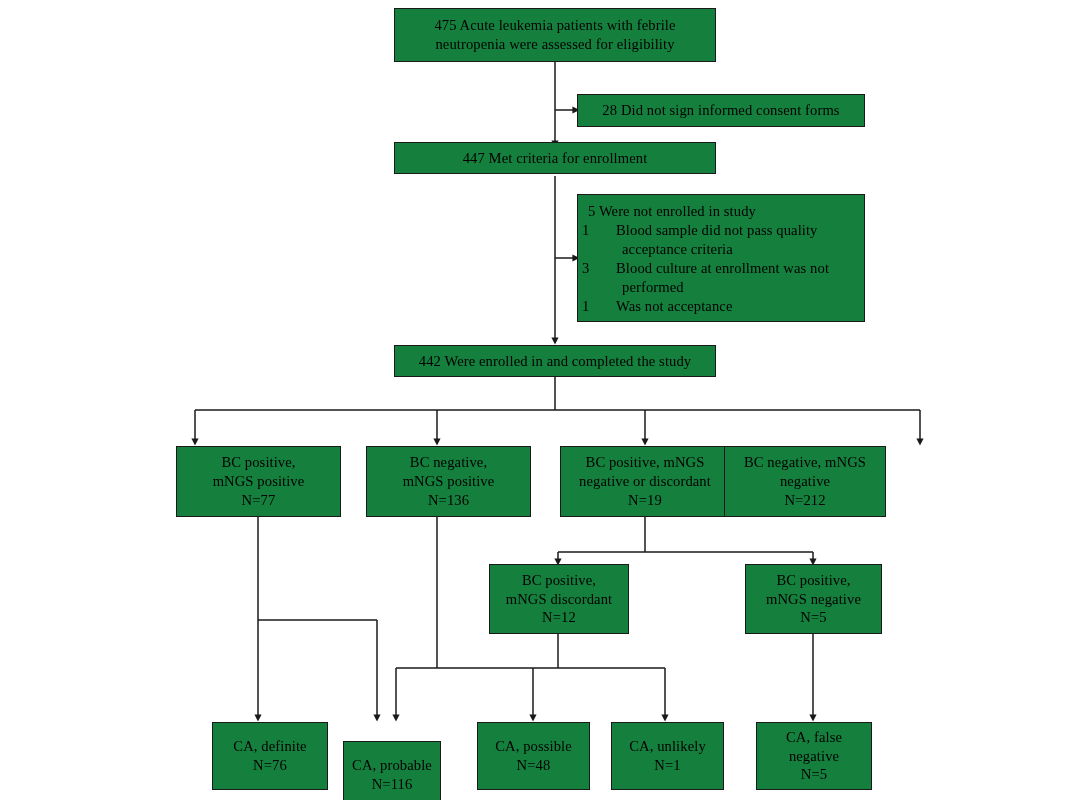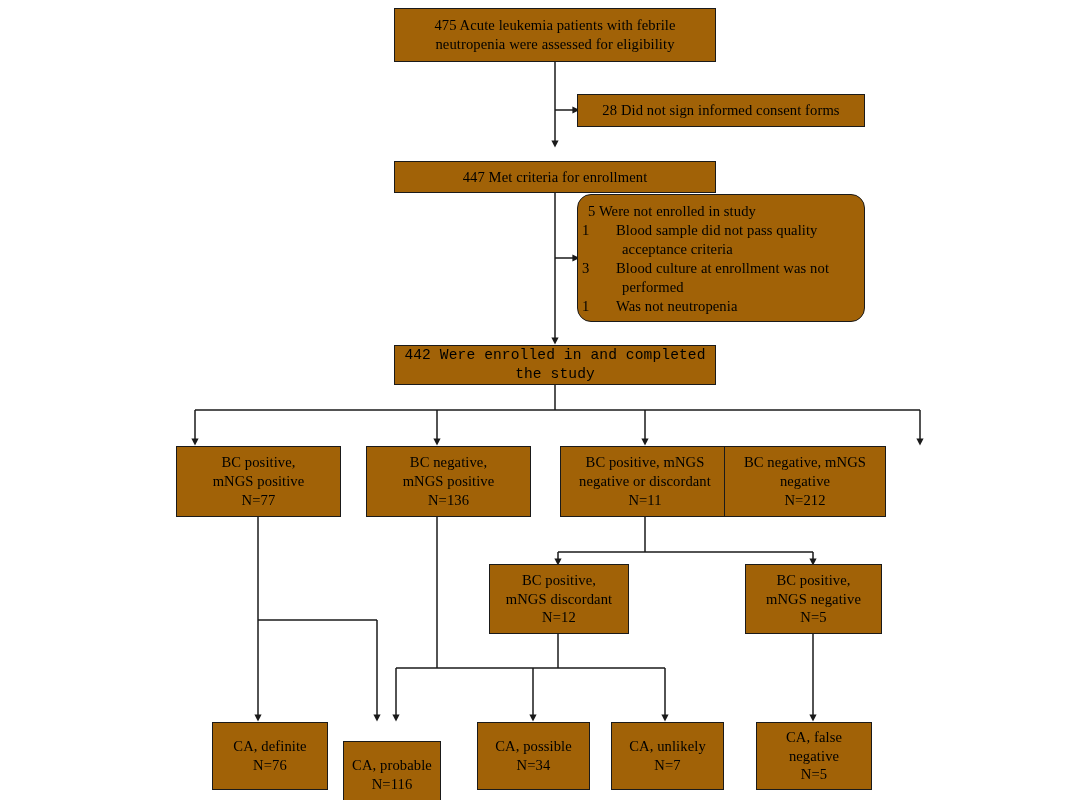--- a/index.html
+++ b/index.html
@@ -9,21 +9,21 @@
     font-family:"Liberation Serif","DejaVu Serif",serif;
     color:#000000;
     overflow:hidden;
   }
   #canvas{position:relative;width:1080px;height:800px;}
   svg#wires{position:absolute;left:0;top:0;width:1080px;height:800px;pointer-events:none;}
   .node{
     position:absolute;
     box-sizing:border-box;
     border:1.6px solid #1a1a1a;
-    background:#a16207;
+    background:#15803d;
     display:flex;
     align-items:center;
     justify-content:center;
     text-align:center;
     line-height:1.30;
     font-size:14.6px;
     letter-spacing:.1px;
     padding:2px 6px;
     white-space:pre-line;
   }
@@ -91,64 +91,64 @@
 
       <path d="M813,634 L813,718" marker-end="url(#ah)"></path>
     </g>
   </svg>
 
   <div class="node" style="left:394px;top:8px;width:322px;height:54px;">475 Acute leukemia patients with febrile
 neutropenia were assessed for eligibility</div>
 
   <div class="node" style="left:577px;top:94px;width:288px;height:33px;text-align:right;">28 Did not sign informed consent forms</div>
 
-  <div class="node" style="left:394px;top:161px;width:322px;height:32px;">447 Met criteria for enrollment</div>
+  <div class="node" style="left:394px;top:142px;width:322px;height:32px;">447 Met criteria for enrollment</div>
 
-  <div class="node left" style="left:577px;top:194px;width:288px;height:128px;flex-direction:column;border-radius:14px;">
+  <div class="node left" style="left:577px;top:194px;width:288px;height:128px;flex-direction:column;">
     <span class="excl-title">5 Were not enrolled in study</span>
     <span class="excl-item"><span class="excl-num">1</span><span>Blood sample did not pass quality acceptance criteria</span></span>
     <span class="excl-item"><span class="excl-num">3</span><span>Blood culture at enrollment was not performed</span></span>
-    <span class="excl-item"><span class="excl-num">1</span><span>Was not neutropenia</span></span>
+    <span class="excl-item"><span class="excl-num">1</span><span>Was not acceptance</span></span>
   </div>
 
-  <div class="node" style="left:394px;top:345px;width:322px;height:40px;font-family:Liberation Mono, monospace;">442 Were enrolled in and completed the study</div>
+  <div class="node" style="left:394px;top:345px;width:322px;height:32px;">442 Were enrolled in and completed the study</div>
 
   <div class="node" style="left:176px;top:446px;width:165px;height:71px;">BC positive,
 mNGS positive
 N=77</div>
 
   <div class="node" style="left:366px;top:446px;width:165px;height:71px;">BC negative,
 mNGS positive
 N=136</div>
 
   <div class="node" style="left:560px;top:446px;width:170px;height:71px;">BC positive, mNGS
 negative or discordant
-N=11</div>
+N=19</div>
 
   <div class="node" style="left:724px;top:446px;width:162px;height:71px;">BC negative, mNGS
 negative
 N=212</div>
 
   <div class="node" style="left:489px;top:564px;width:140px;height:70px;">BC positive,
 mNGS discordant
 N=12</div>
 
   <div class="node" style="left:745px;top:564px;width:137px;height:70px;">BC positive,
 mNGS negative
 N=5</div>
 
   <div class="node" style="left:212px;top:722px;width:116px;height:68px;">CA, definite
 N=76</div>
 
   <div class="node" style="left:343px;top:741px;width:98px;height:68px;">CA, probable
 N=116</div>
 
   <div class="node" style="left:477px;top:722px;width:113px;height:68px;">CA, possible
-N=34</div>
+N=48</div>
 
   <div class="node" style="left:611px;top:722px;width:113px;height:68px;">CA, unlikely
-N=7</div>
+N=1</div>
 
   <div class="node" style="left:756px;top:722px;width:116px;height:68px;">CA, false
 negative
 N=5</div>
 
 </div>
 
 </body></html>

